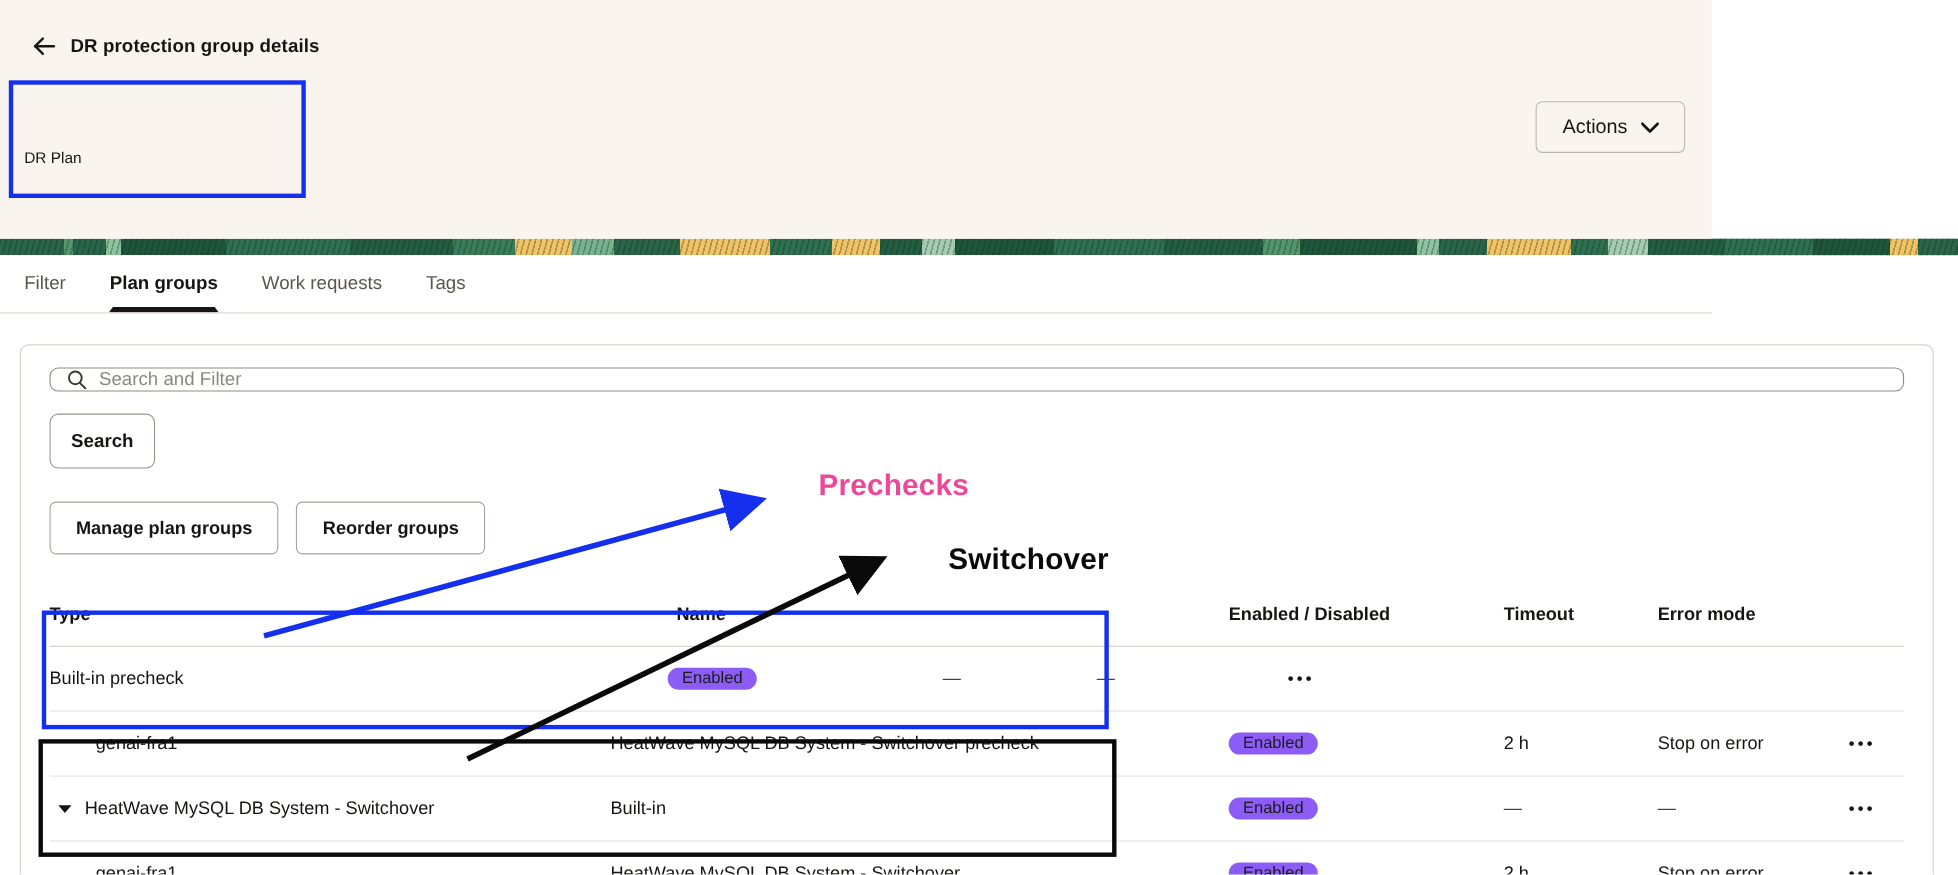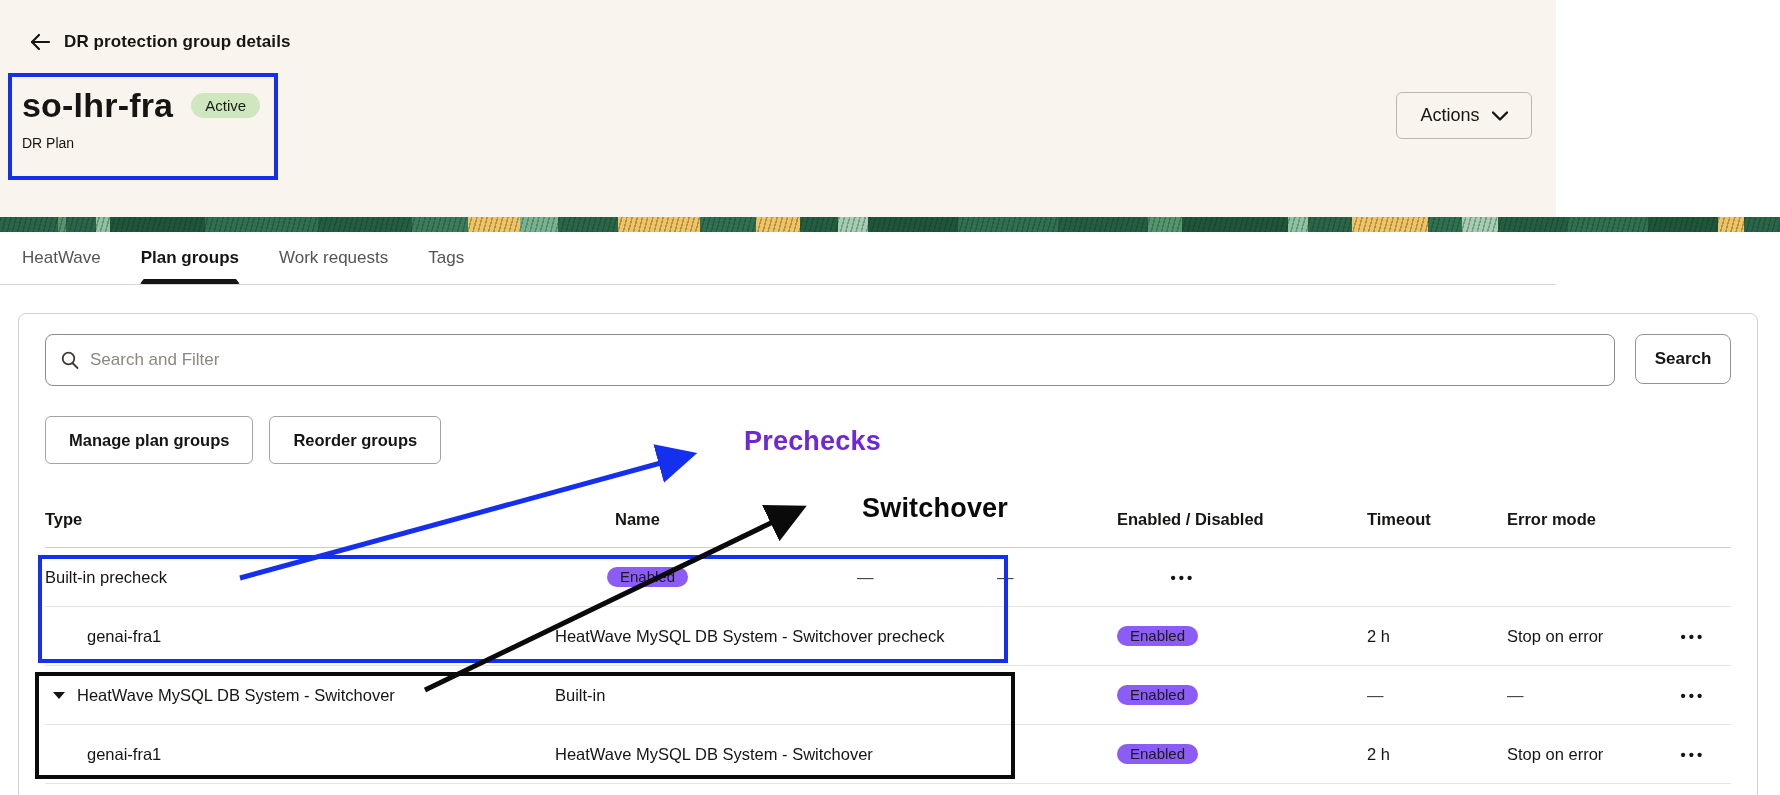--- a/index.html
+++ b/index.html
@@ -44,21 +44,21 @@
   .tab { position:relative; height:100%; display:flex; align-items:center;
     font-size:17px; color:#58544f; cursor:pointer; }
   .tab.active { color:#161513; font-weight:700; }
   .tab.active::after { content:""; position:absolute; left:-1px; right:-1px; bottom:0;
     height:5px; background:#161513; border-radius:3px 3px 2px 2px;
     clip-path:polygon(4% 0, 96% 0, 100% 100%, 0 100%); }
 
   
   .panel { position:absolute; left:18px; top:313px; width:1740px; height:520px;
     background:#fff; border:1px solid #d5d0ca; border-radius:8px; padding:20px 26px 0 26px; }
-  .search-row { display:flex; gap:20px; }
+  .search-row { display:flex; gap:20px;flex-direction:column; }
   .search-box { flex:1; height:52px; border:1px solid #8f8a84; border-radius:8px;
     display:flex; align-items:center; padding:0 14px; gap:10px; background:#fff; }
   .search-box input { border:none; outline:none; flex:1; font-size:17px;
     font-family:"Liberation Sans", sans-serif; color:#161513; background:transparent; }
   .search-box input::placeholder { color:#8c8781; }
   .search-btn { width:96px; height:50px; border:1px solid #97928c; border-radius:8px;
     background:#fff; font-size:17px; font-weight:700; cursor:pointer; color:#161513; }
   .btn-row { margin-top:30px; display:flex; gap:16px; }
   .ghost-btn { height:48px; padding:0 23px; border:1px solid #a7a29c; border-radius:6px;
     background:#fff; font-size:16.5px; font-weight:700; cursor:pointer; color:#161513; }
@@ -86,57 +86,53 @@
     font-weight:700; user-select:none; }
   .dots::before { content:"•••"; }
 
   
   .overlay { position:absolute; inset:0; pointer-events:none; }
   .hl-box-blue { position:absolute; left:38px; top:555px; width:970px; height:108px;
     border:4px solid #1430ee; }
   .hl-box-black { position:absolute; left:35px; top:672px; width:980px; height:107px;
     border:4px solid #0a0a0a; }
   .ann-label { position:absolute; font-size:27px; font-weight:700; letter-spacing:.2px; }
-  .ann-blue { left:744px; top:426px; color:#6d28d9; }
+  .ann-blue { left:744px; top:426px; color:#ec4899; }
   .ann-black { left:862px; top:493px; color:#0a0a0a; }
   svg.arrows { position:absolute; inset:0; width:1780px; height:795px; }
 </style>
 </head>
 <body>
 
 <div class="stage">
 
   <div class="page-header">
     <div class="back-row">
       <span class="back-icon">
         <svg viewBox="0 0 24 24" width="24" height="24" fill="none" stroke="#161513" stroke-width="2.2" stroke-linecap="round" stroke-linejoin="round">
           <line x1="21" y1="12" x2="4" y2="12"></line>
             <polyline points="11,5 4,12 11,19"></polyline>
         </svg>
       </span>
       <span class="back-label">DR protection group details</span>
     </div>
-    <div class="title-row">
-      <span class="page-title">so-lhr-fra</span>
-      <span class="badge">Active</span>
-    </div>
     <div class="page-subtitle">DR Plan</div>
     <button class="actions-btn">
       <span>Actions</span>
       <svg width="16" height="10" viewBox="0 0 16 10" fill="none" stroke="#161513" stroke-width="2.4" stroke-linecap="round" stroke-linejoin="round">
           <polyline points="1,1.5 8,8.5 15,1.5"></polyline>
         </svg>
     </button>
     <div class="hl-box-header"></div>
   </div>
 
   <div class="banner-strip"></div>
 
   <div class="tabs-row">
-    <div class="tab">HeatWave</div>
+    <div class="tab">Filter</div>
     <div class="tab active">Plan groups</div>
     <div class="tab">Work requests</div>
     <div class="tab">Tags</div>
   </div>
 
   <div class="panel">
 
     <div class="search-row">
       <div class="search-box">
         <svg width="20" height="20" viewBox="0 0 20 20" fill="none" stroke="#3c3935" stroke-width="1.8" stroke-linecap="round">

